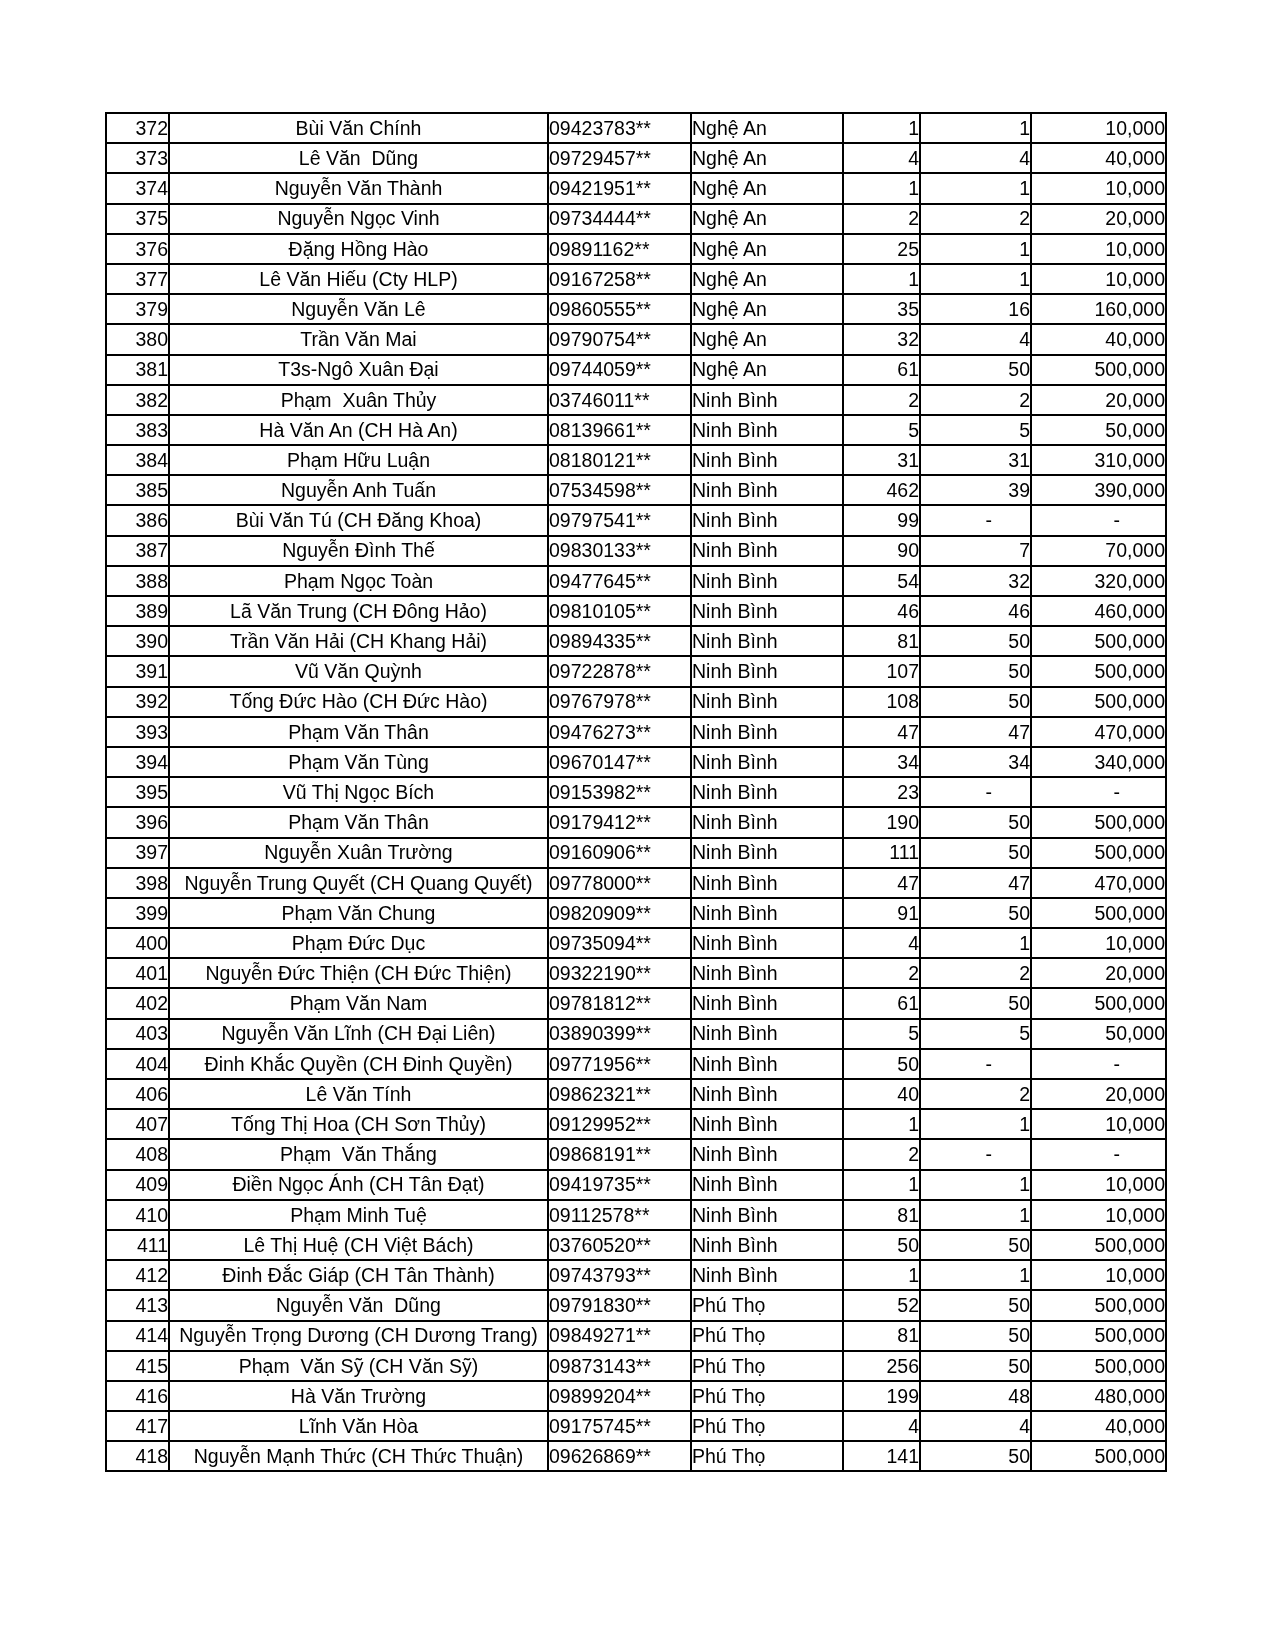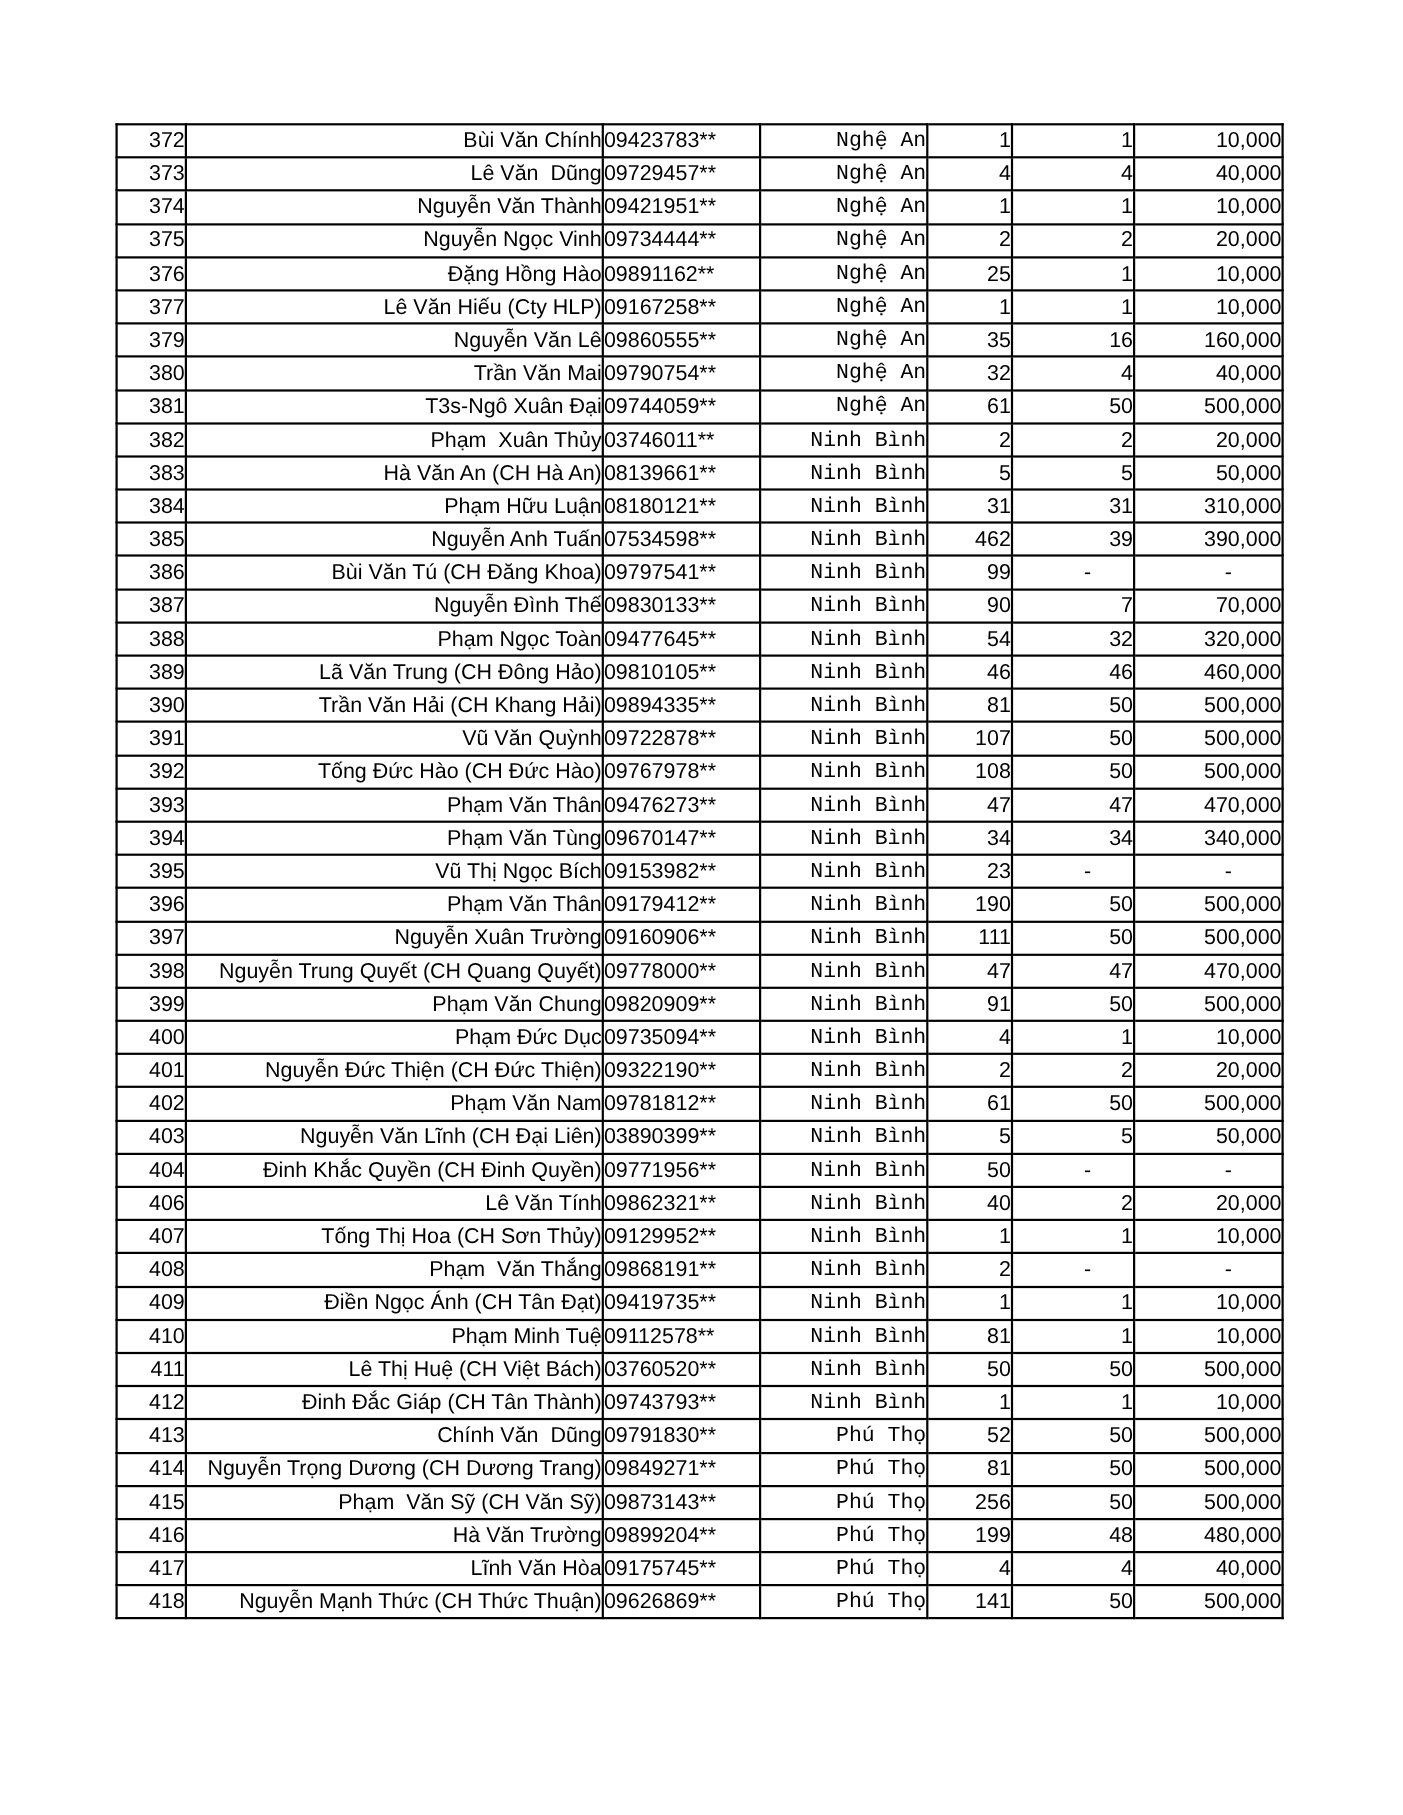--- a/index.html
+++ b/index.html
@@ -35,23 +35,23 @@
   table.data-table td {
     border: 2px solid #000000;
     font-size: 19.5px;
     line-height: 1.05;
     padding: 0;
     overflow: hidden;
     vertical-align: middle;
     white-space: pre;
   }
   td.col-no       { text-align: right;  padding-right: 5px; }
-  td.col-name     { text-align: right;   padding-left: 6px;  }
+  td.col-name     { text-align: center;   padding-left: 6px;  }
   td.col-phone    { text-align: left;   padding-left: 5px; margin-top: 16px;  }
-  td.col-province { text-align: right; font-family: Liberation Mono, monospace; }
+  td.col-province { text-align: left; }
   td.col-qty      { text-align: right;  padding-right: 10px; }
   td.col-paid     { text-align: right;  padding-right: 10px; }
   td.col-amount   { text-align: right;  padding-right: 10px; }
   td.col-paid.dash   { padding-right: 38px; }
   td.col-amount.dash { padding-right: 45px; }
 </style>
 </head>
 <body>
 
 <div class="page">
@@ -412,21 +412,21 @@
           <td class="col-no">412</td>
           <td class="col-name">Đinh Đắc Giáp (CH Tân Thành)</td>
           <td class="col-phone">09743793**</td>
           <td class="col-province">Ninh Bình</td>
           <td class="col-qty">1</td>
           <td class="col-paid">1</td>
           <td class="col-amount">10,000</td>
         </tr>
         <tr>
           <td class="col-no">413</td>
-          <td class="col-name">Chính Văn  Dũng</td>
+          <td class="col-name">Nguyễn Văn  Dũng</td>
           <td class="col-phone">09791830**</td>
           <td class="col-province">Phú Thọ</td>
           <td class="col-qty">52</td>
           <td class="col-paid">50</td>
           <td class="col-amount">500,000</td>
         </tr>
         <tr>
           <td class="col-no">414</td>
           <td class="col-name">Nguyễn Trọng Dương (CH Dương Trang)</td>
           <td class="col-phone">09849271**</td>

